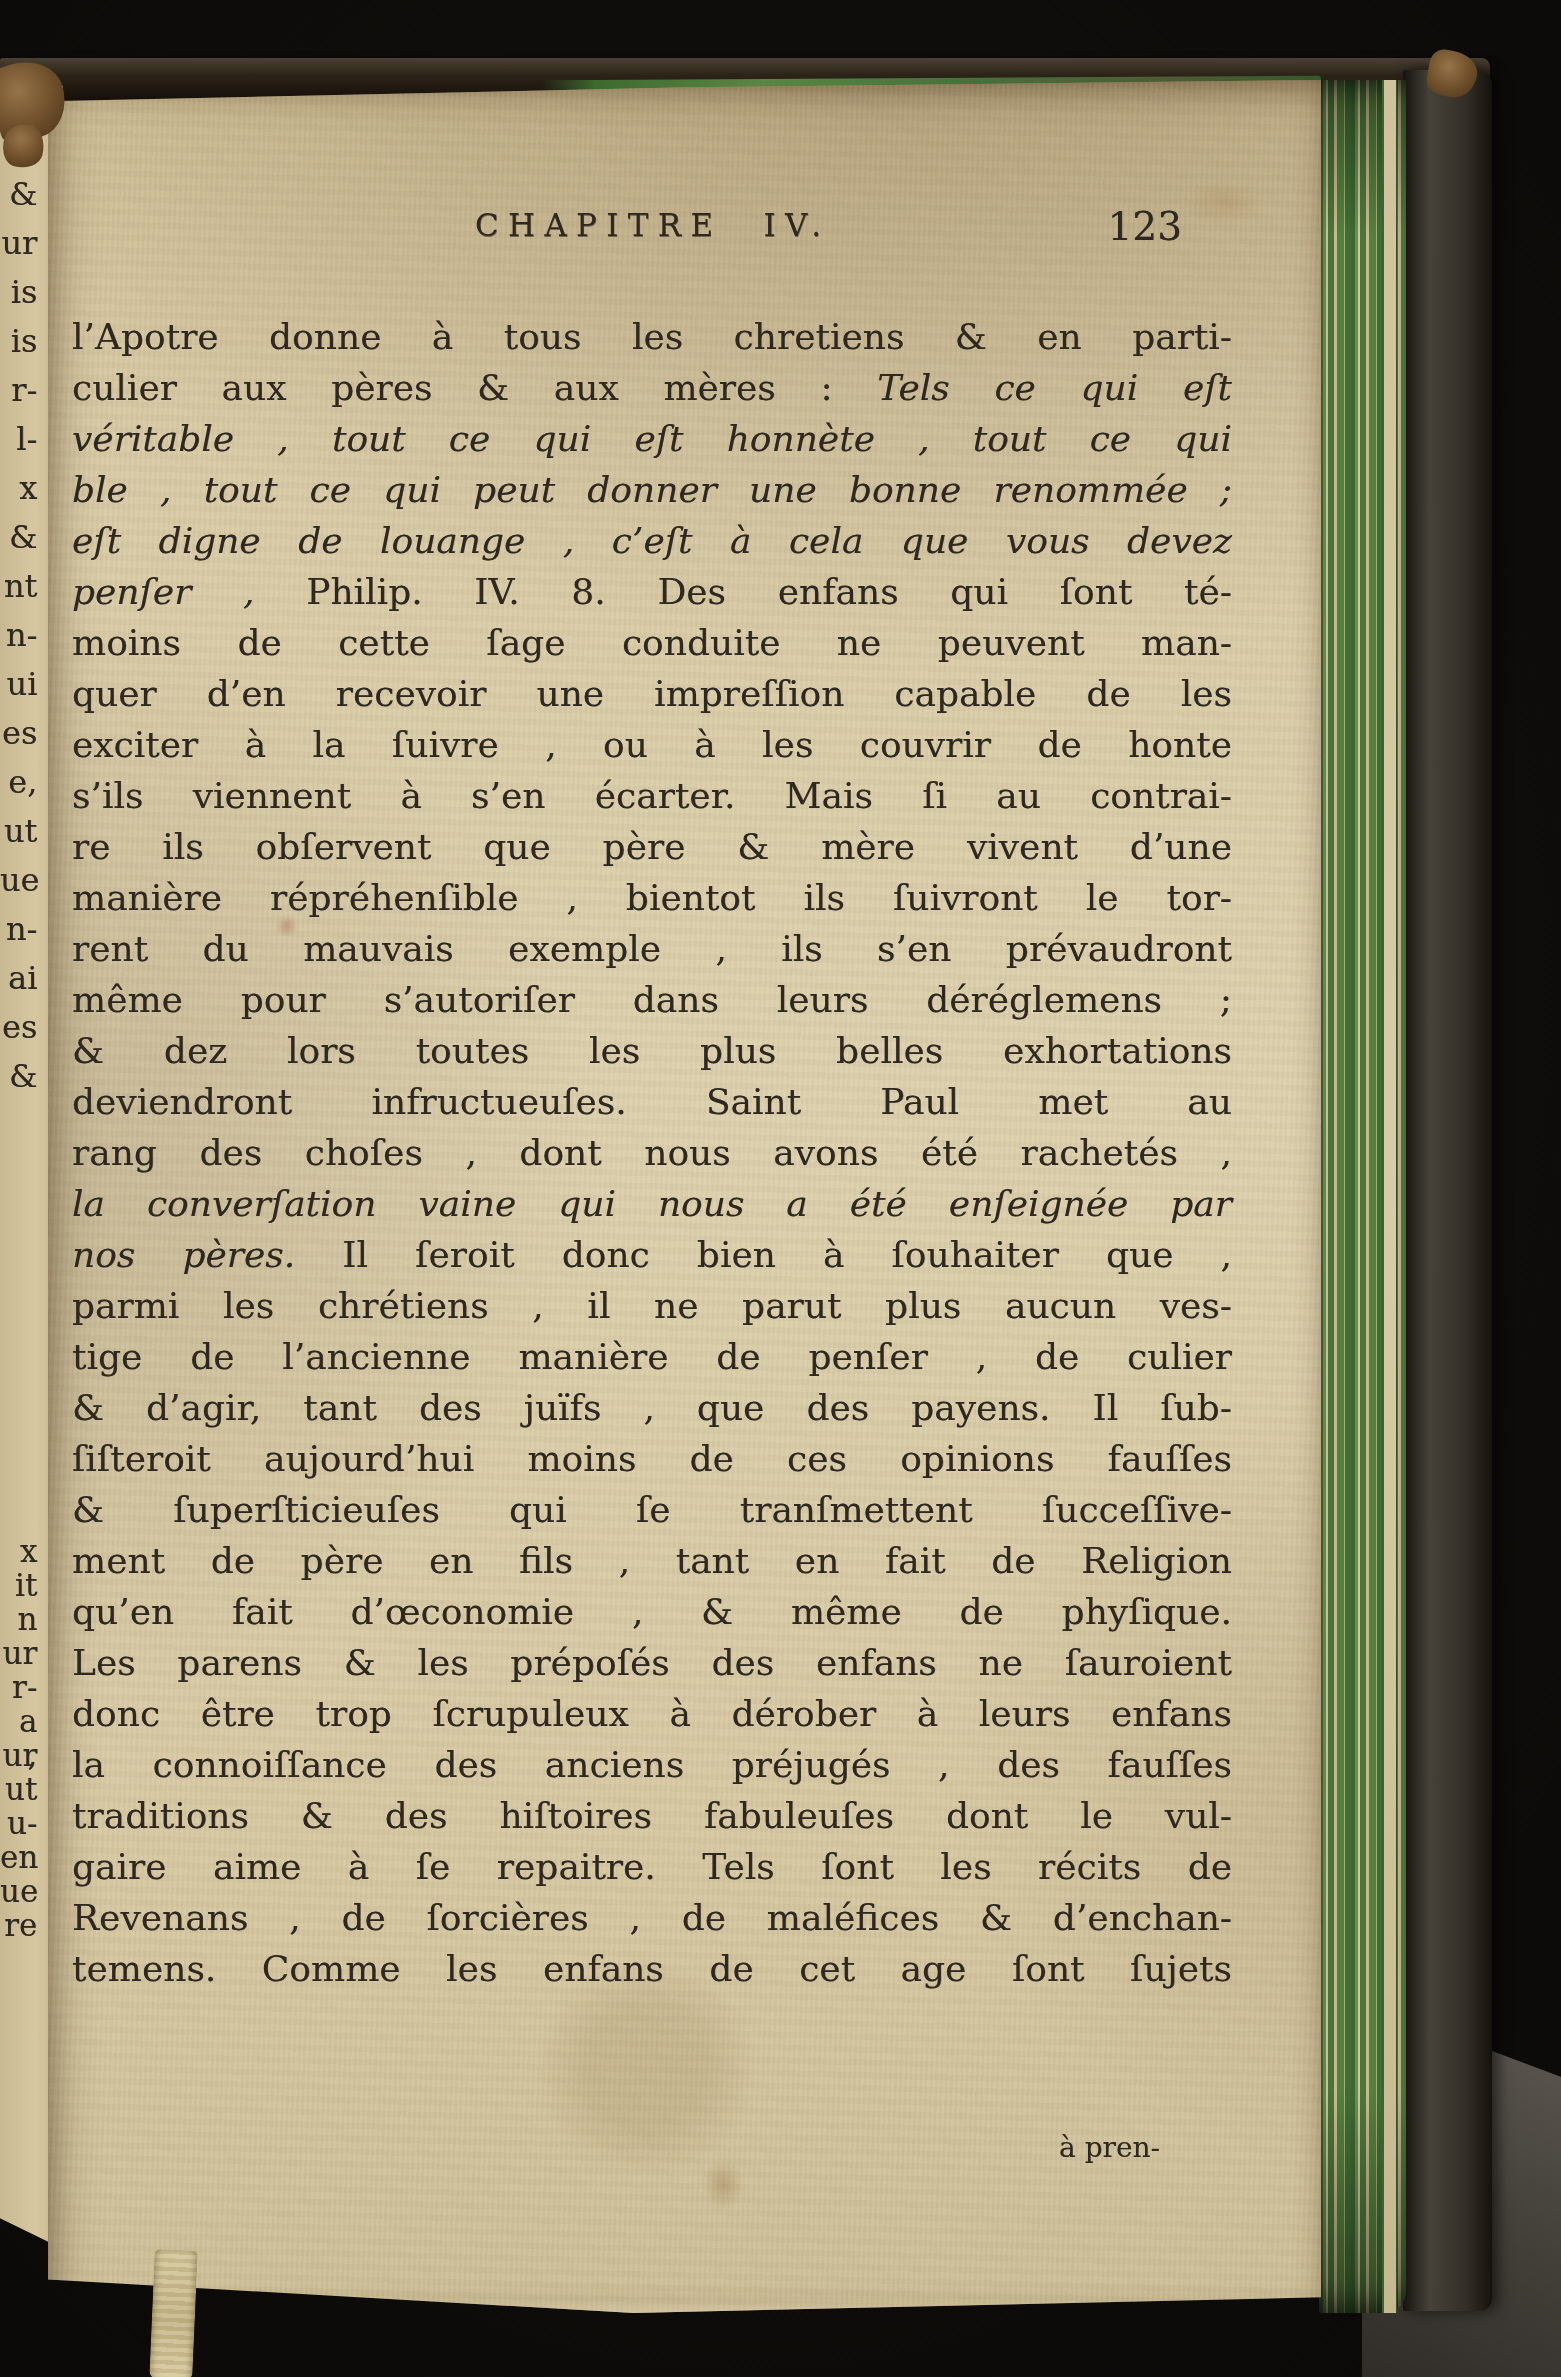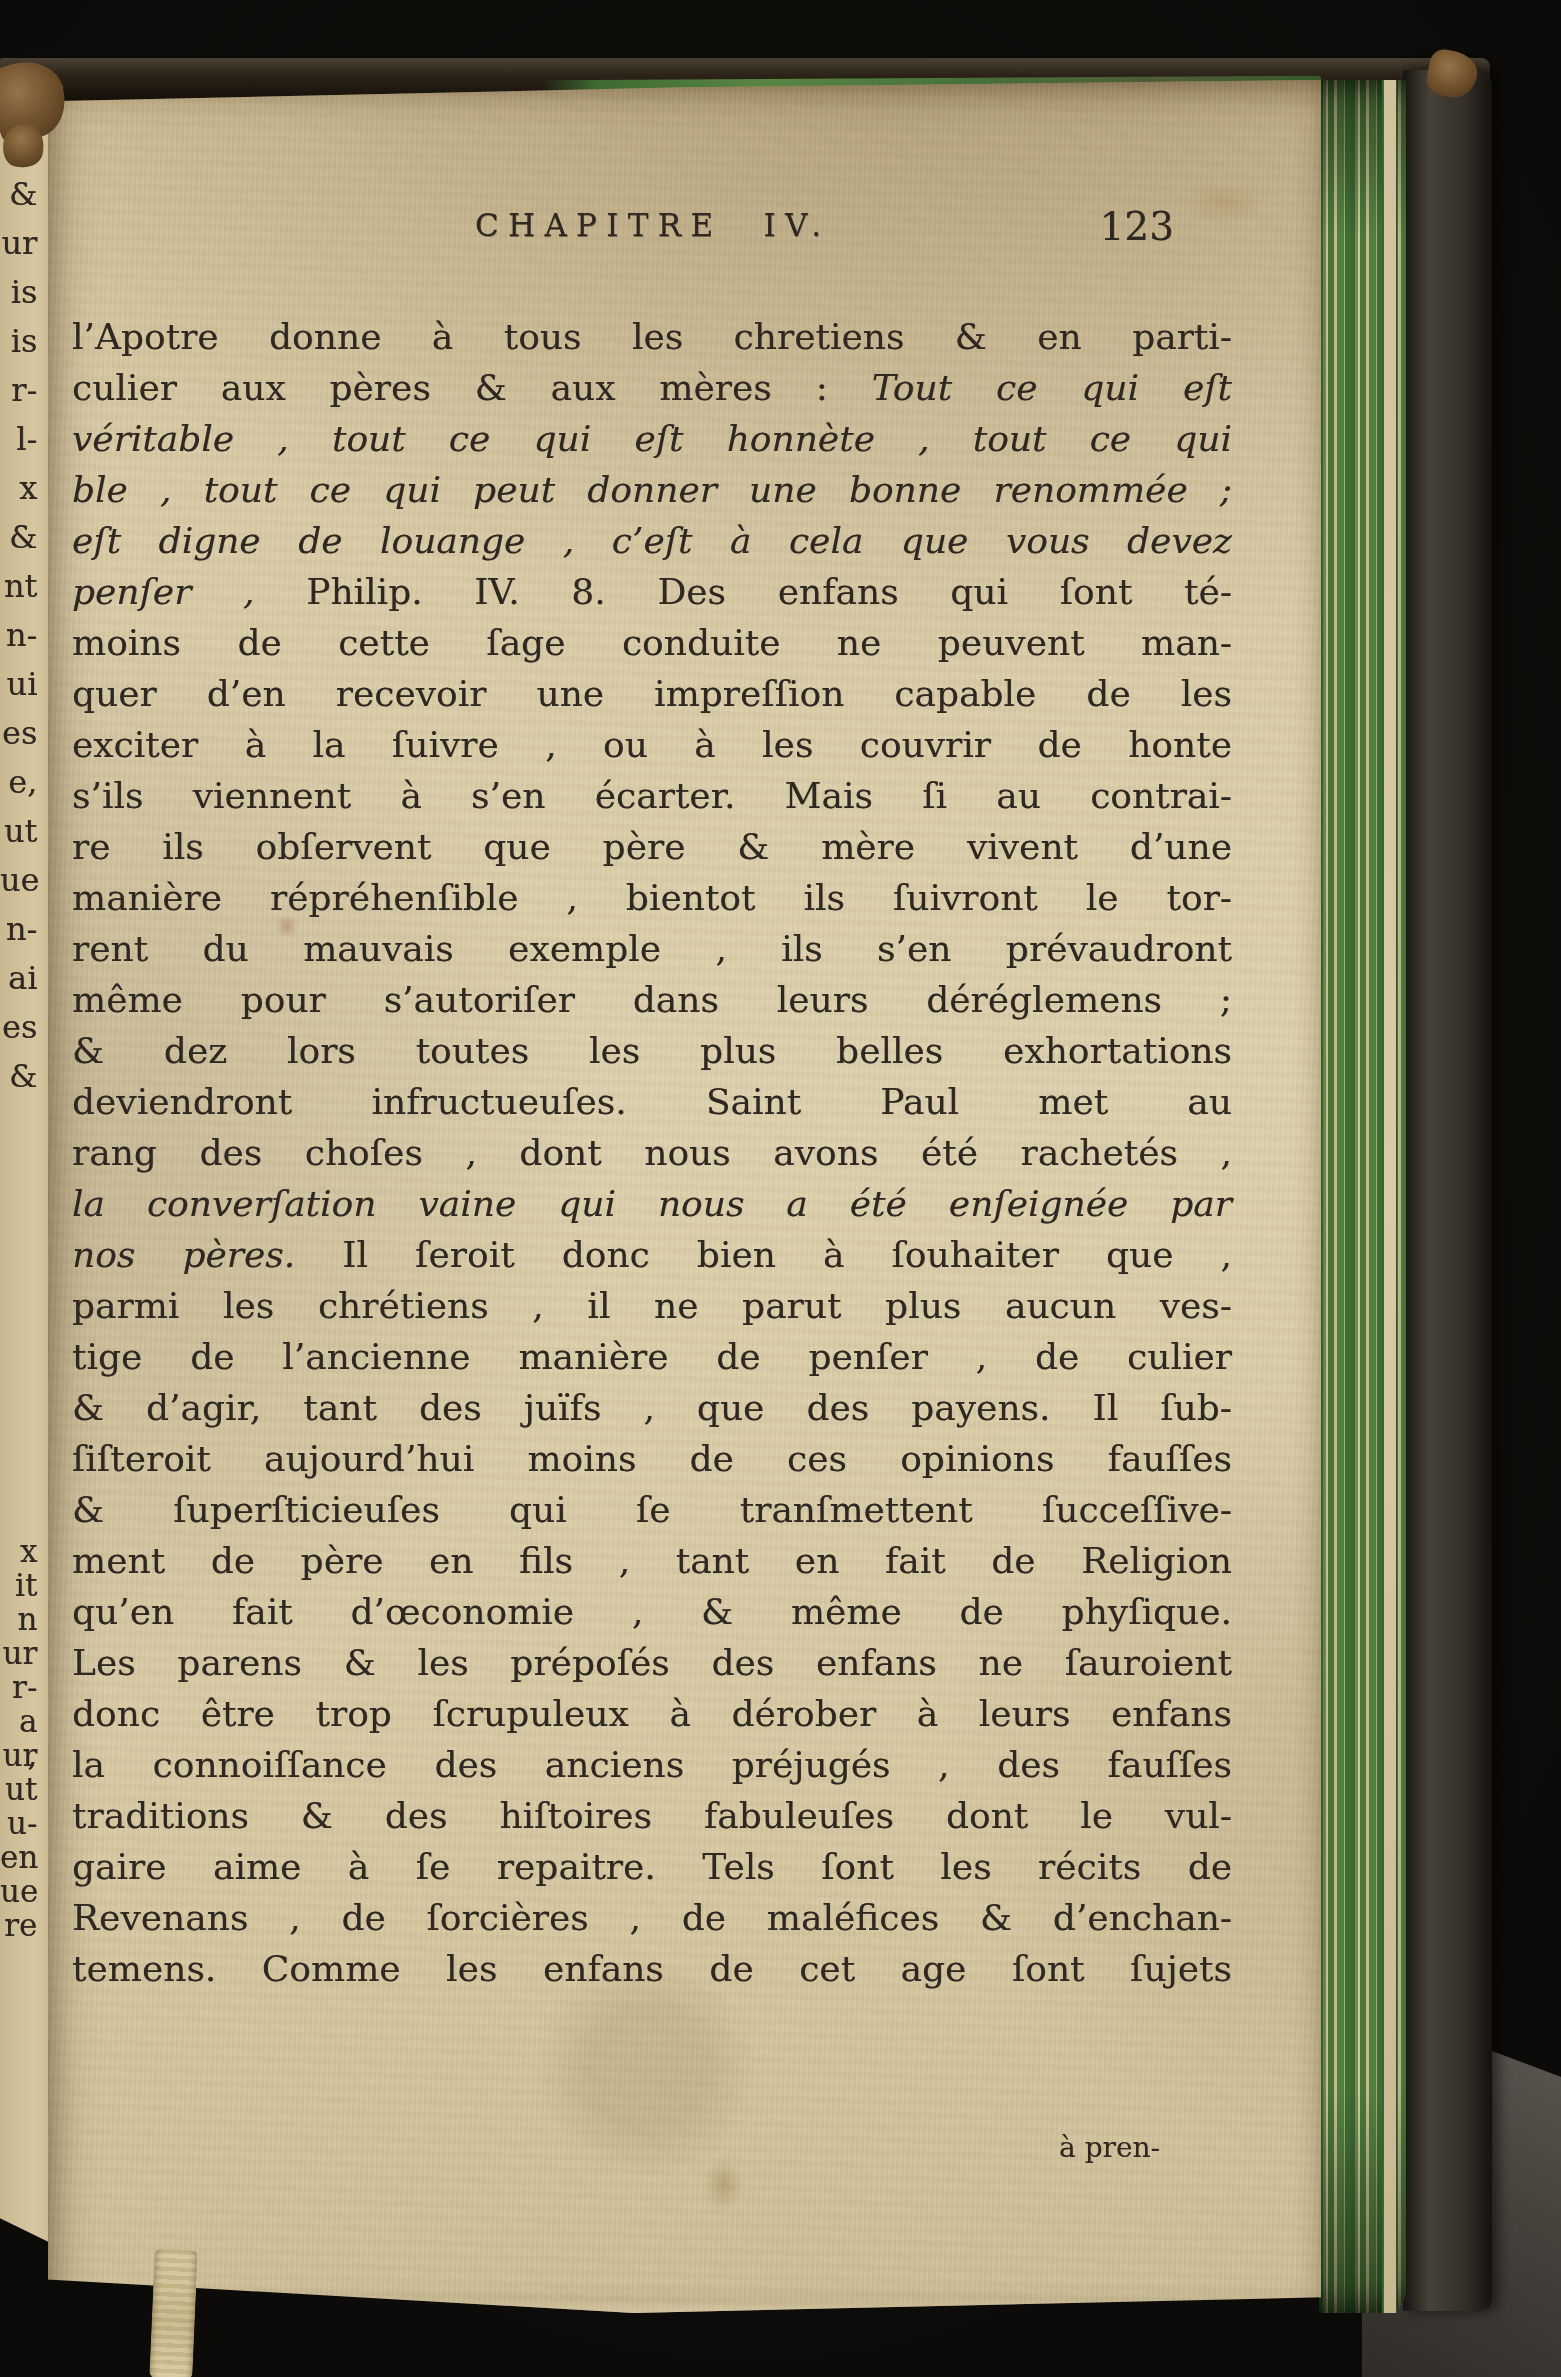--- a/index.html
+++ b/index.html
@@ -111,21 +111,21 @@
     background:radial-gradient(closest-side,rgba(140,60,30,.30),transparent);filter:blur(0.9px);}
 
   
   .page-header{position:absolute;left:25.6px;right:89px;top:109px;height:73px;}
   .chapter-title{
     display:block;text-align:center;
     font-size:31px;line-height:73px;letter-spacing:.30em;word-spacing:22px;
     text-shadow:0.4px 0.5px 0 rgba(46,40,33,.55);
   }
   .folio-number{
-    position:absolute;right:58px;top:12px;
+    position:absolute;right:50px;top:12px;
     font-size:39px;line-height:51px;
     text-shadow:0.4px 0.4px 0 rgba(46,40,33,.5);
   }
 
   
   .text-block{position:absolute;left:24px;right:89px;top:231px;}
   .line{
     height:51px;line-height:51px;font-size:36px;
     text-align:justify;text-align-last:justify;
     white-space:normal;
@@ -218,21 +218,21 @@
     <div class="paper-stain s2"></div>
     <div class="paper-stain s3"></div>
 
     <div class="page-header">
       <span class="chapter-title">CHAPITRE IV.</span>
       <span class="folio-number">123</span>
     </div>
 
     <div class="text-block" id="textblock">
         <div class="line"><span class="ro">l’Apotre donne à tous les chretiens &amp; en parti-</span></div>
-        <div class="line"><span class="ro">culier aux pères &amp; aux mères : </span><span class="it">Tout ce qui eſt</span></div>
+        <div class="line"><span class="ro">culier aux pères &amp; aux mères : </span><span class="it">Tels ce qui eſt</span></div>
         <div class="line"><span class="it">véritable , tout ce qui eſt honnète , tout ce qui</span></div>
         <div class="line"><span class="it">ble , tout ce qui peut donner une bonne renommée ;</span></div>
         <div class="line"><span class="it">eſt digne de louange , c’eſt à cela que vous devez</span></div>
         <div class="line"><span class="it">penſer , </span><span class="ro">Philip. IV. 8. Des enfans qui ſont té-</span></div>
         <div class="line"><span class="ro">moins de cette ſage conduite ne peuvent man-</span></div>
         <div class="line"><span class="ro">quer d’en recevoir une impreſſion capable de les</span></div>
         <div class="line"><span class="ro">exciter à la ſuivre , ou à les couvrir de honte</span></div>
         <div class="line"><span class="ro">s’ils viennent à s’en écarter. Mais ſi au contrai-</span></div>
         <div class="line"><span class="ro">re ils obſervent que père &amp; mère vivent d’une</span></div>
         <div class="line"><span class="ro">manière répréhenſible , bientot ils ſuivront le tor-</span></div>

